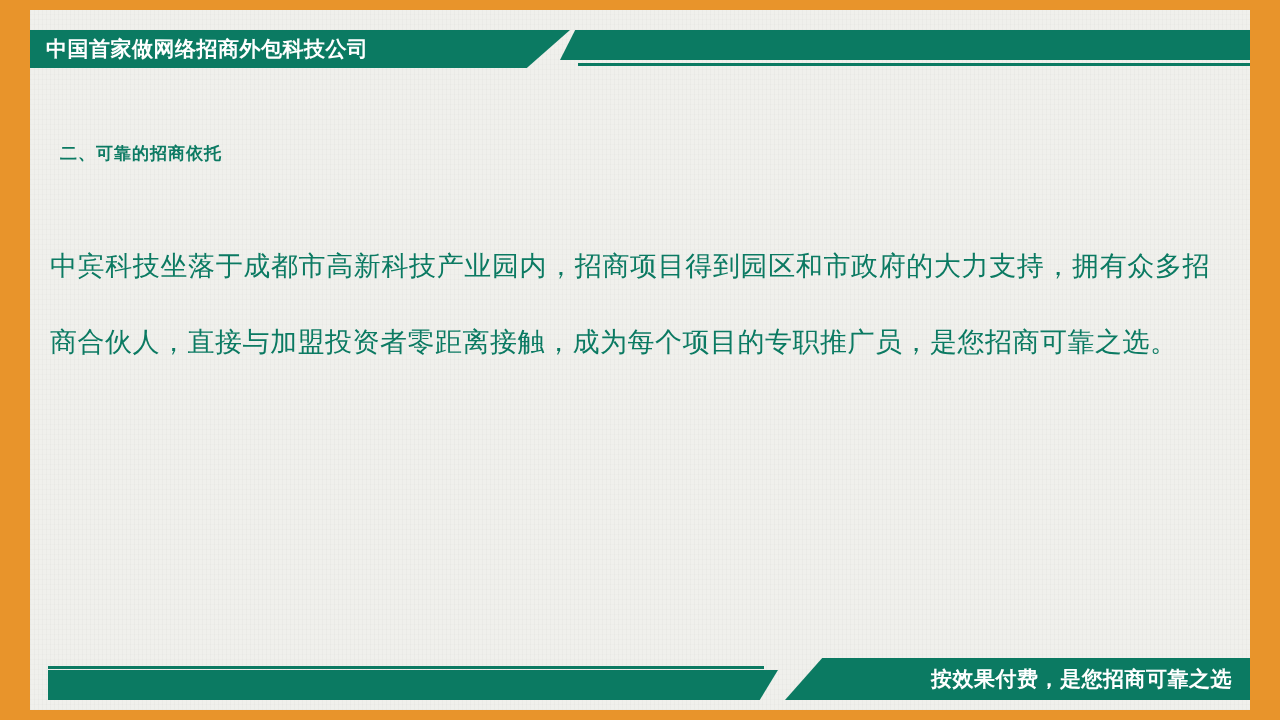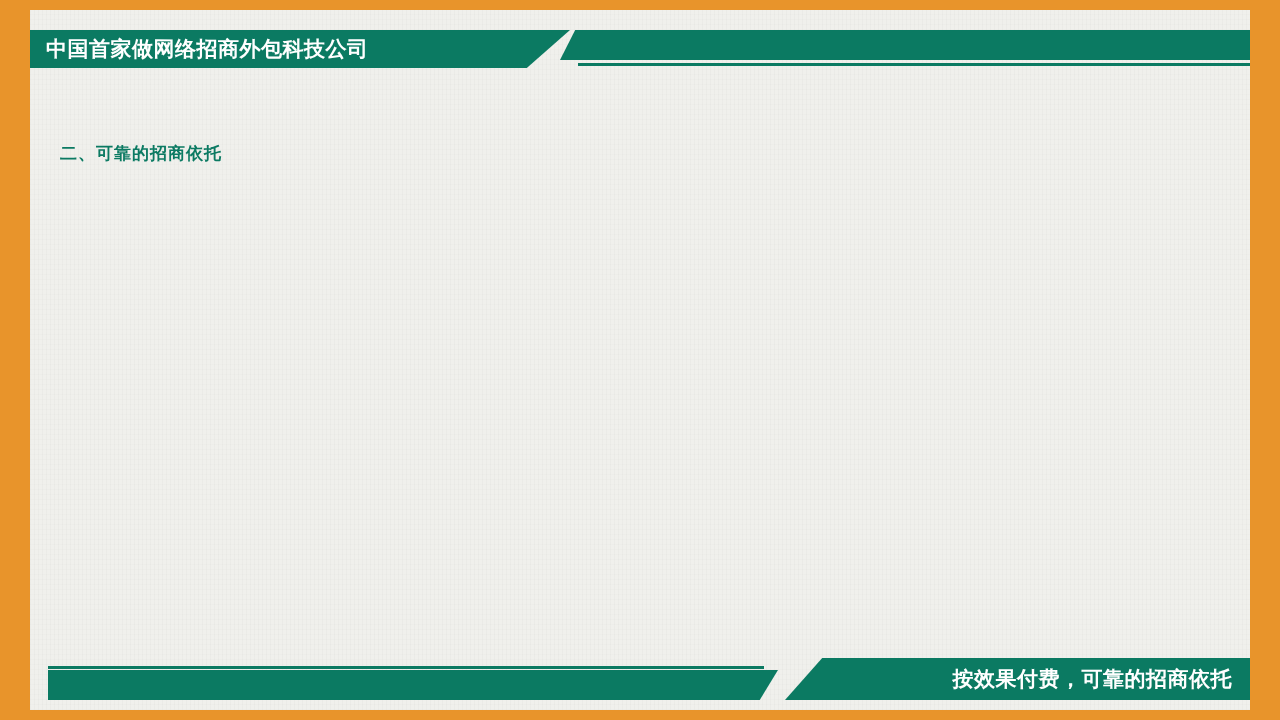--- a/index.html
+++ b/index.html
@@ -165,22 +165,23 @@
 
     <div class="top-band">
       <div class="green-left"></div>
       <div class="green-right"></div>
       <div class="thin-line"></div>
       <div class="top-title">中国首家做网络招商外包科技公司</div>
     </div>
 
     <div class="section-heading">二、可靠的招商依托</div>
 
+    <div class="body-text">中宾科技坐落于成都市高新科技产业园内，招商项目得到园区和市政府的大力支持，拥有众多招商合伙人，直接与加盟投资者零距离接触，成为每个项目的专职推广员，是您招商可靠之选。</div>
 
     <div class="bottom-band">
       <div class="green-right"></div>
       <div class="green-left"></div>
       <div class="thin-line"></div>
-      <div class="bottom-title">按效果付费，可靠的招商依托</div>
+      <div class="bottom-title">按效果付费，是您招商可靠之选</div>
     </div>
 
   </div>
 </div>
 
 </body></html>

